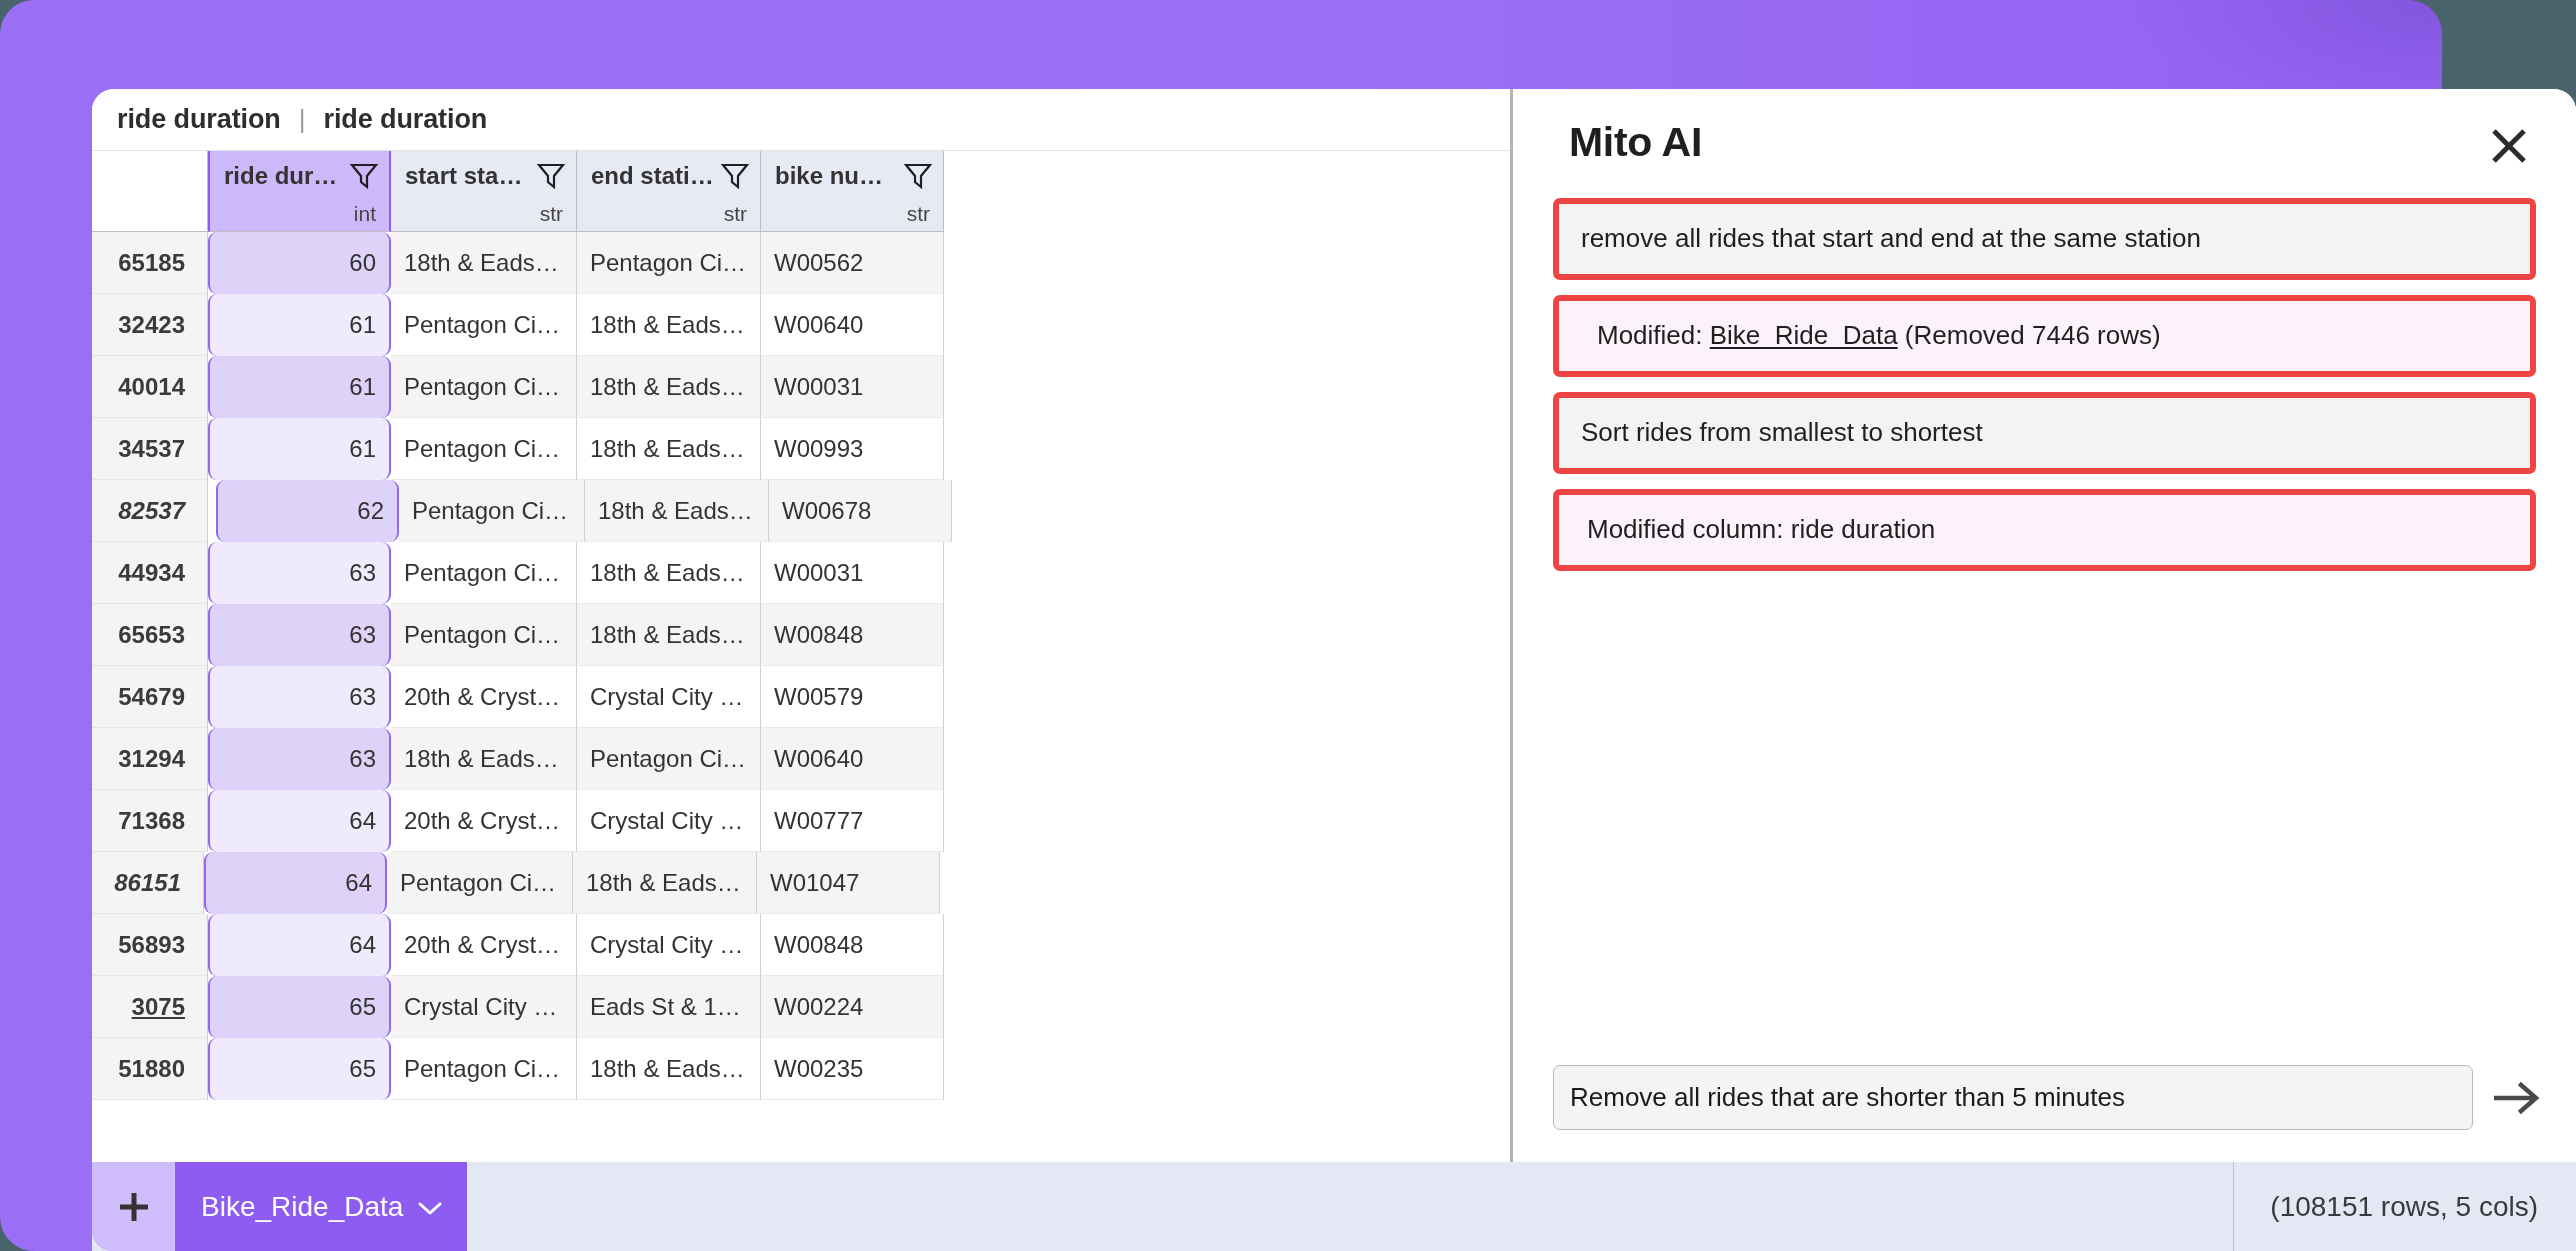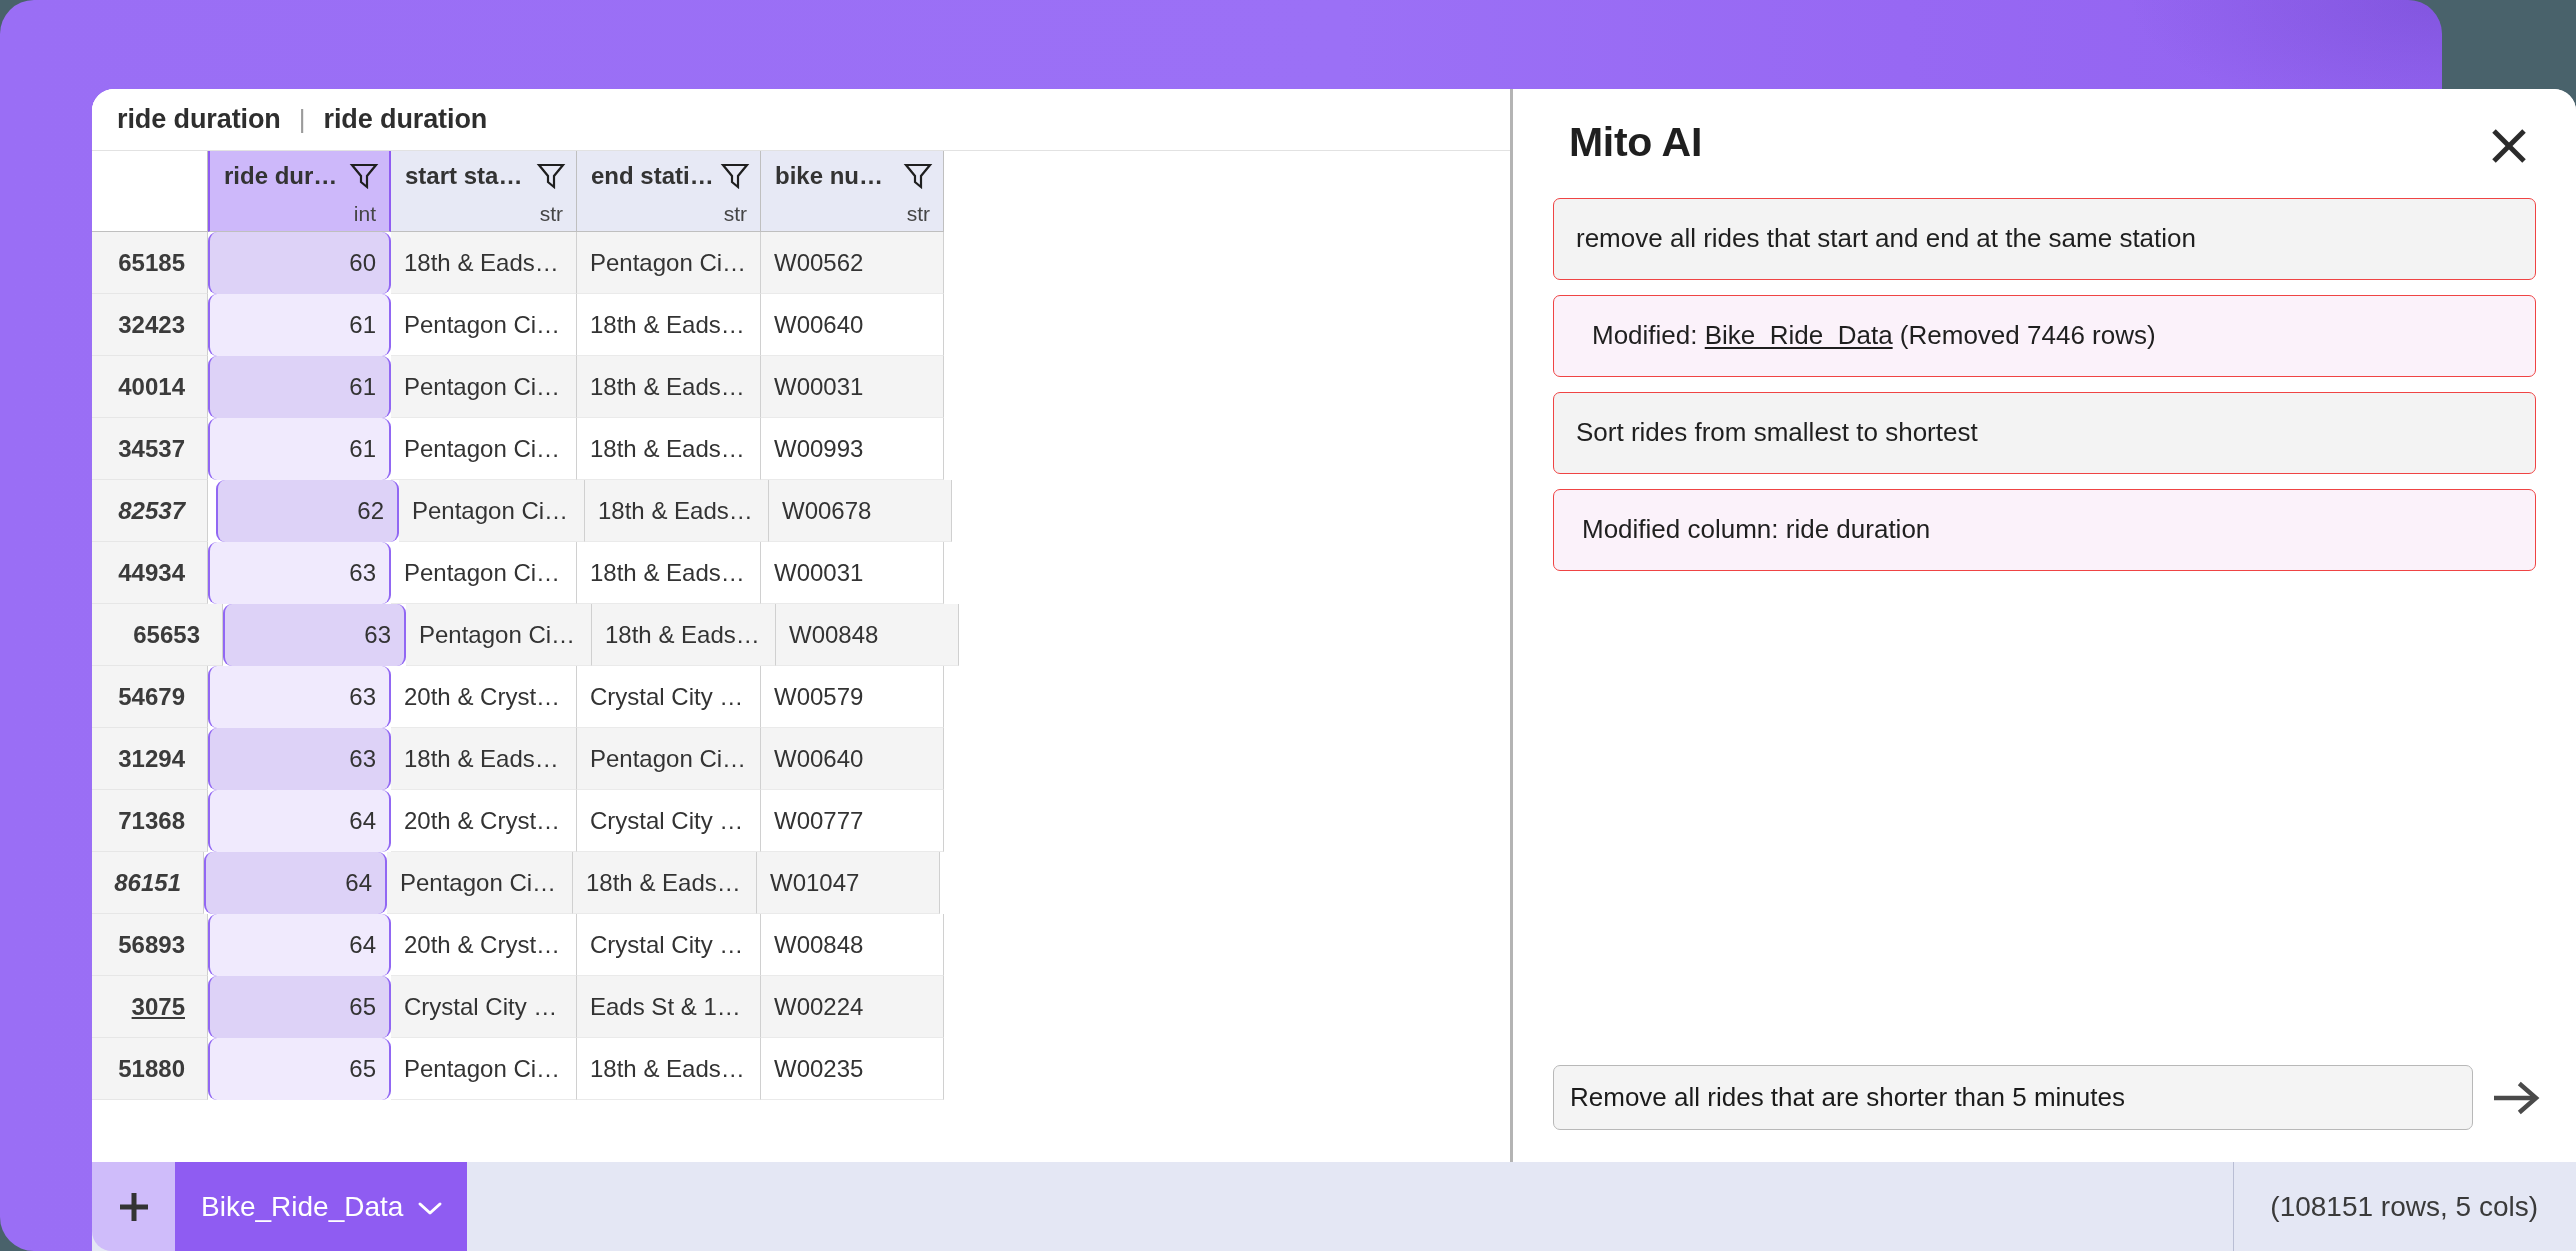--- a/index.html
+++ b/index.html
@@ -166,21 +166,21 @@
   #ai-title { font-size: 41px; font-weight: 700; color: #1f1f1f; letter-spacing: -0.3px; }
   #ai-close {
     width: 46px; height: 46px;
     display: flex; align-items: center; justify-content: center;
     cursor: pointer;
     margin-top: 4px;
   }
 
   #ai-messages { padding: 29px 40px 0 40px; display: flex; flex-direction: column; gap: 15px; }
   .msg {
-    border: 1px solid #ef4444;
+    border: 6px solid #ef4444;
     border-radius: 7px;
     font-size: 26px;
     color: #1f1f1f;
     line-height: 1.2;
     display: flex;
     align-items: center;
   }
   .msg.user { background: #f3f3f3; min-height: 82px; padding: 0 0 0 22px; }
   .msg.ai   { background: #fbf2fa; min-height: 82px; padding: 0 0 0 38px; }
   .msg.ai.indent { padding-left: 28px; }
@@ -328,21 +328,21 @@
           <div class="gcell str" style="width: 183px;">W00678</div>
         </div>
         <div class="grow odd">
           <div class="gcell idx" style="width: 116px;">44934</div>
           <div class="gcell sel" style="width: 183px;">63</div>
           <div class="gcell str" style="width: 186px;">Pentagon City Met…</div>
           <div class="gcell str" style="width: 184px;">18th &amp; Eads St.</div>
           <div class="gcell str" style="width: 183px;">W00031</div>
         </div>
         <div class="grow even">
-          <div class="gcell idx" style="width: 131px;">65653</div>
+          <div class="gcell idx" style="width: 116px;">65653</div>
           <div class="gcell sel" style="width: 183px;">63</div>
           <div class="gcell str" style="width: 186px;">Pentagon City Met…</div>
           <div class="gcell str" style="width: 184px;">18th &amp; Eads St.</div>
           <div class="gcell str" style="width: 183px;">W00848</div>
         </div>
         <div class="grow odd">
           <div class="gcell idx" style="width: 116px;">54679</div>
           <div class="gcell sel" style="width: 183px;">63</div>
           <div class="gcell str" style="width: 186px;">20th &amp; Crystal Dr</div>
           <div class="gcell str" style="width: 184px;">Crystal City Metro …</div>

